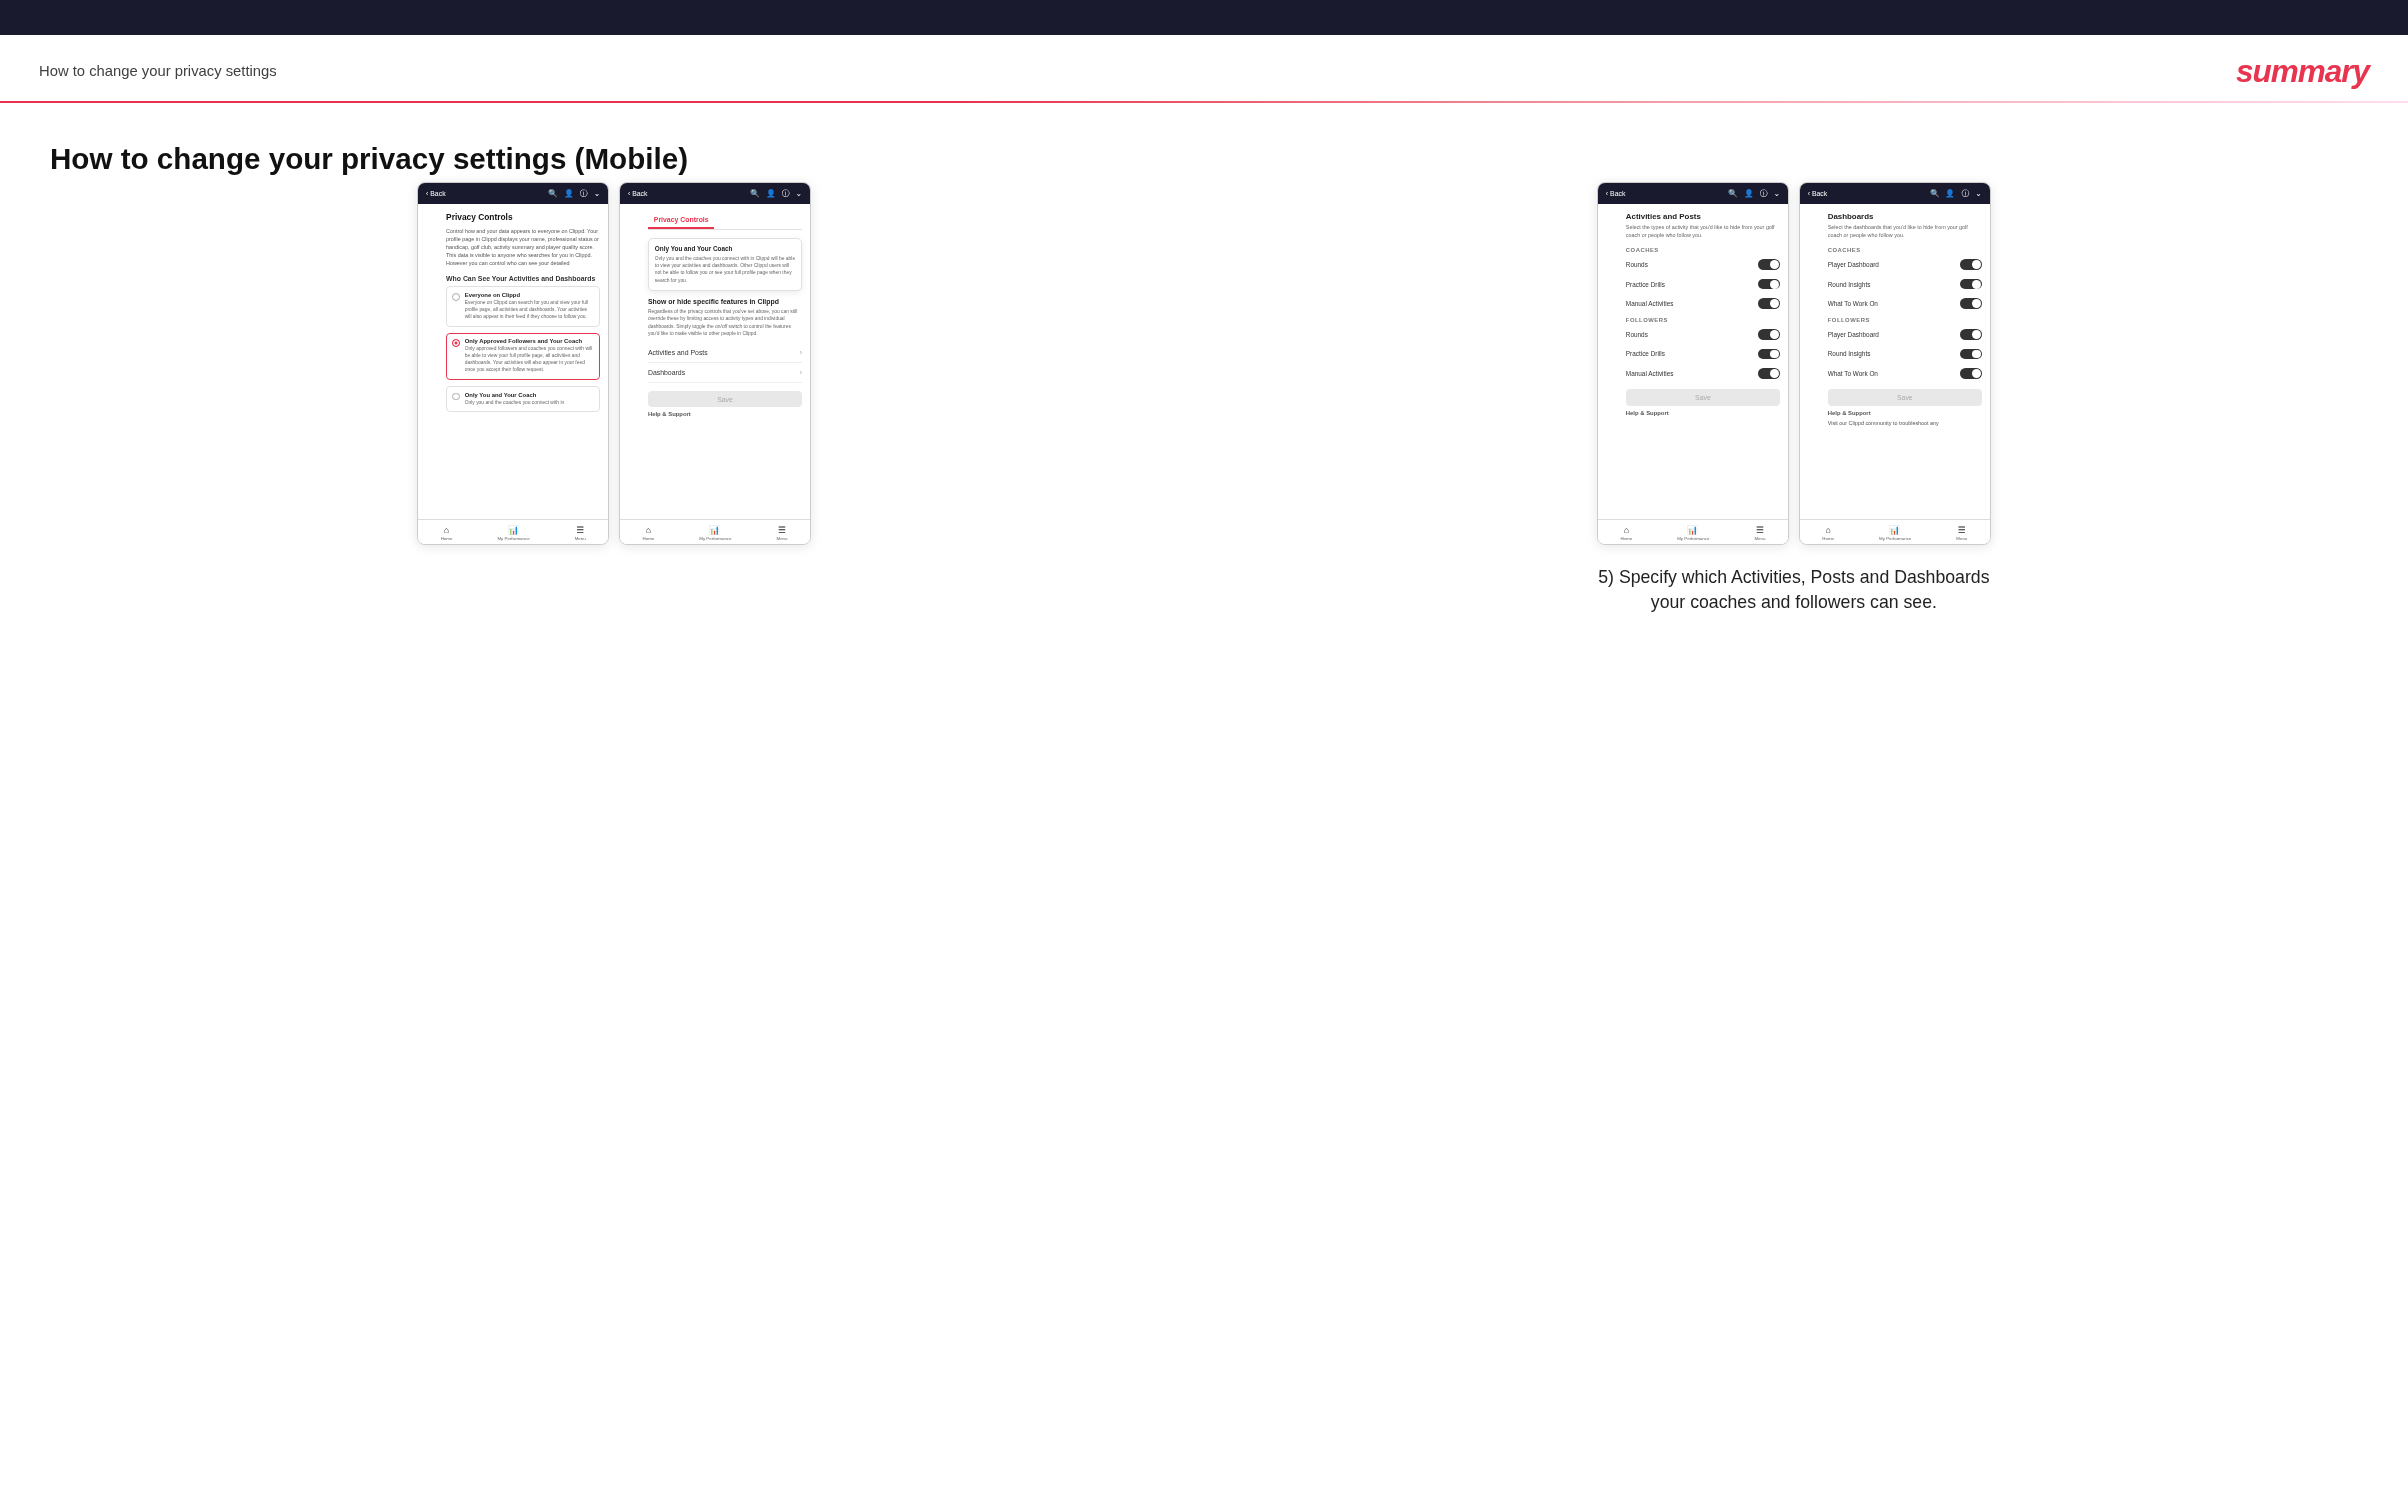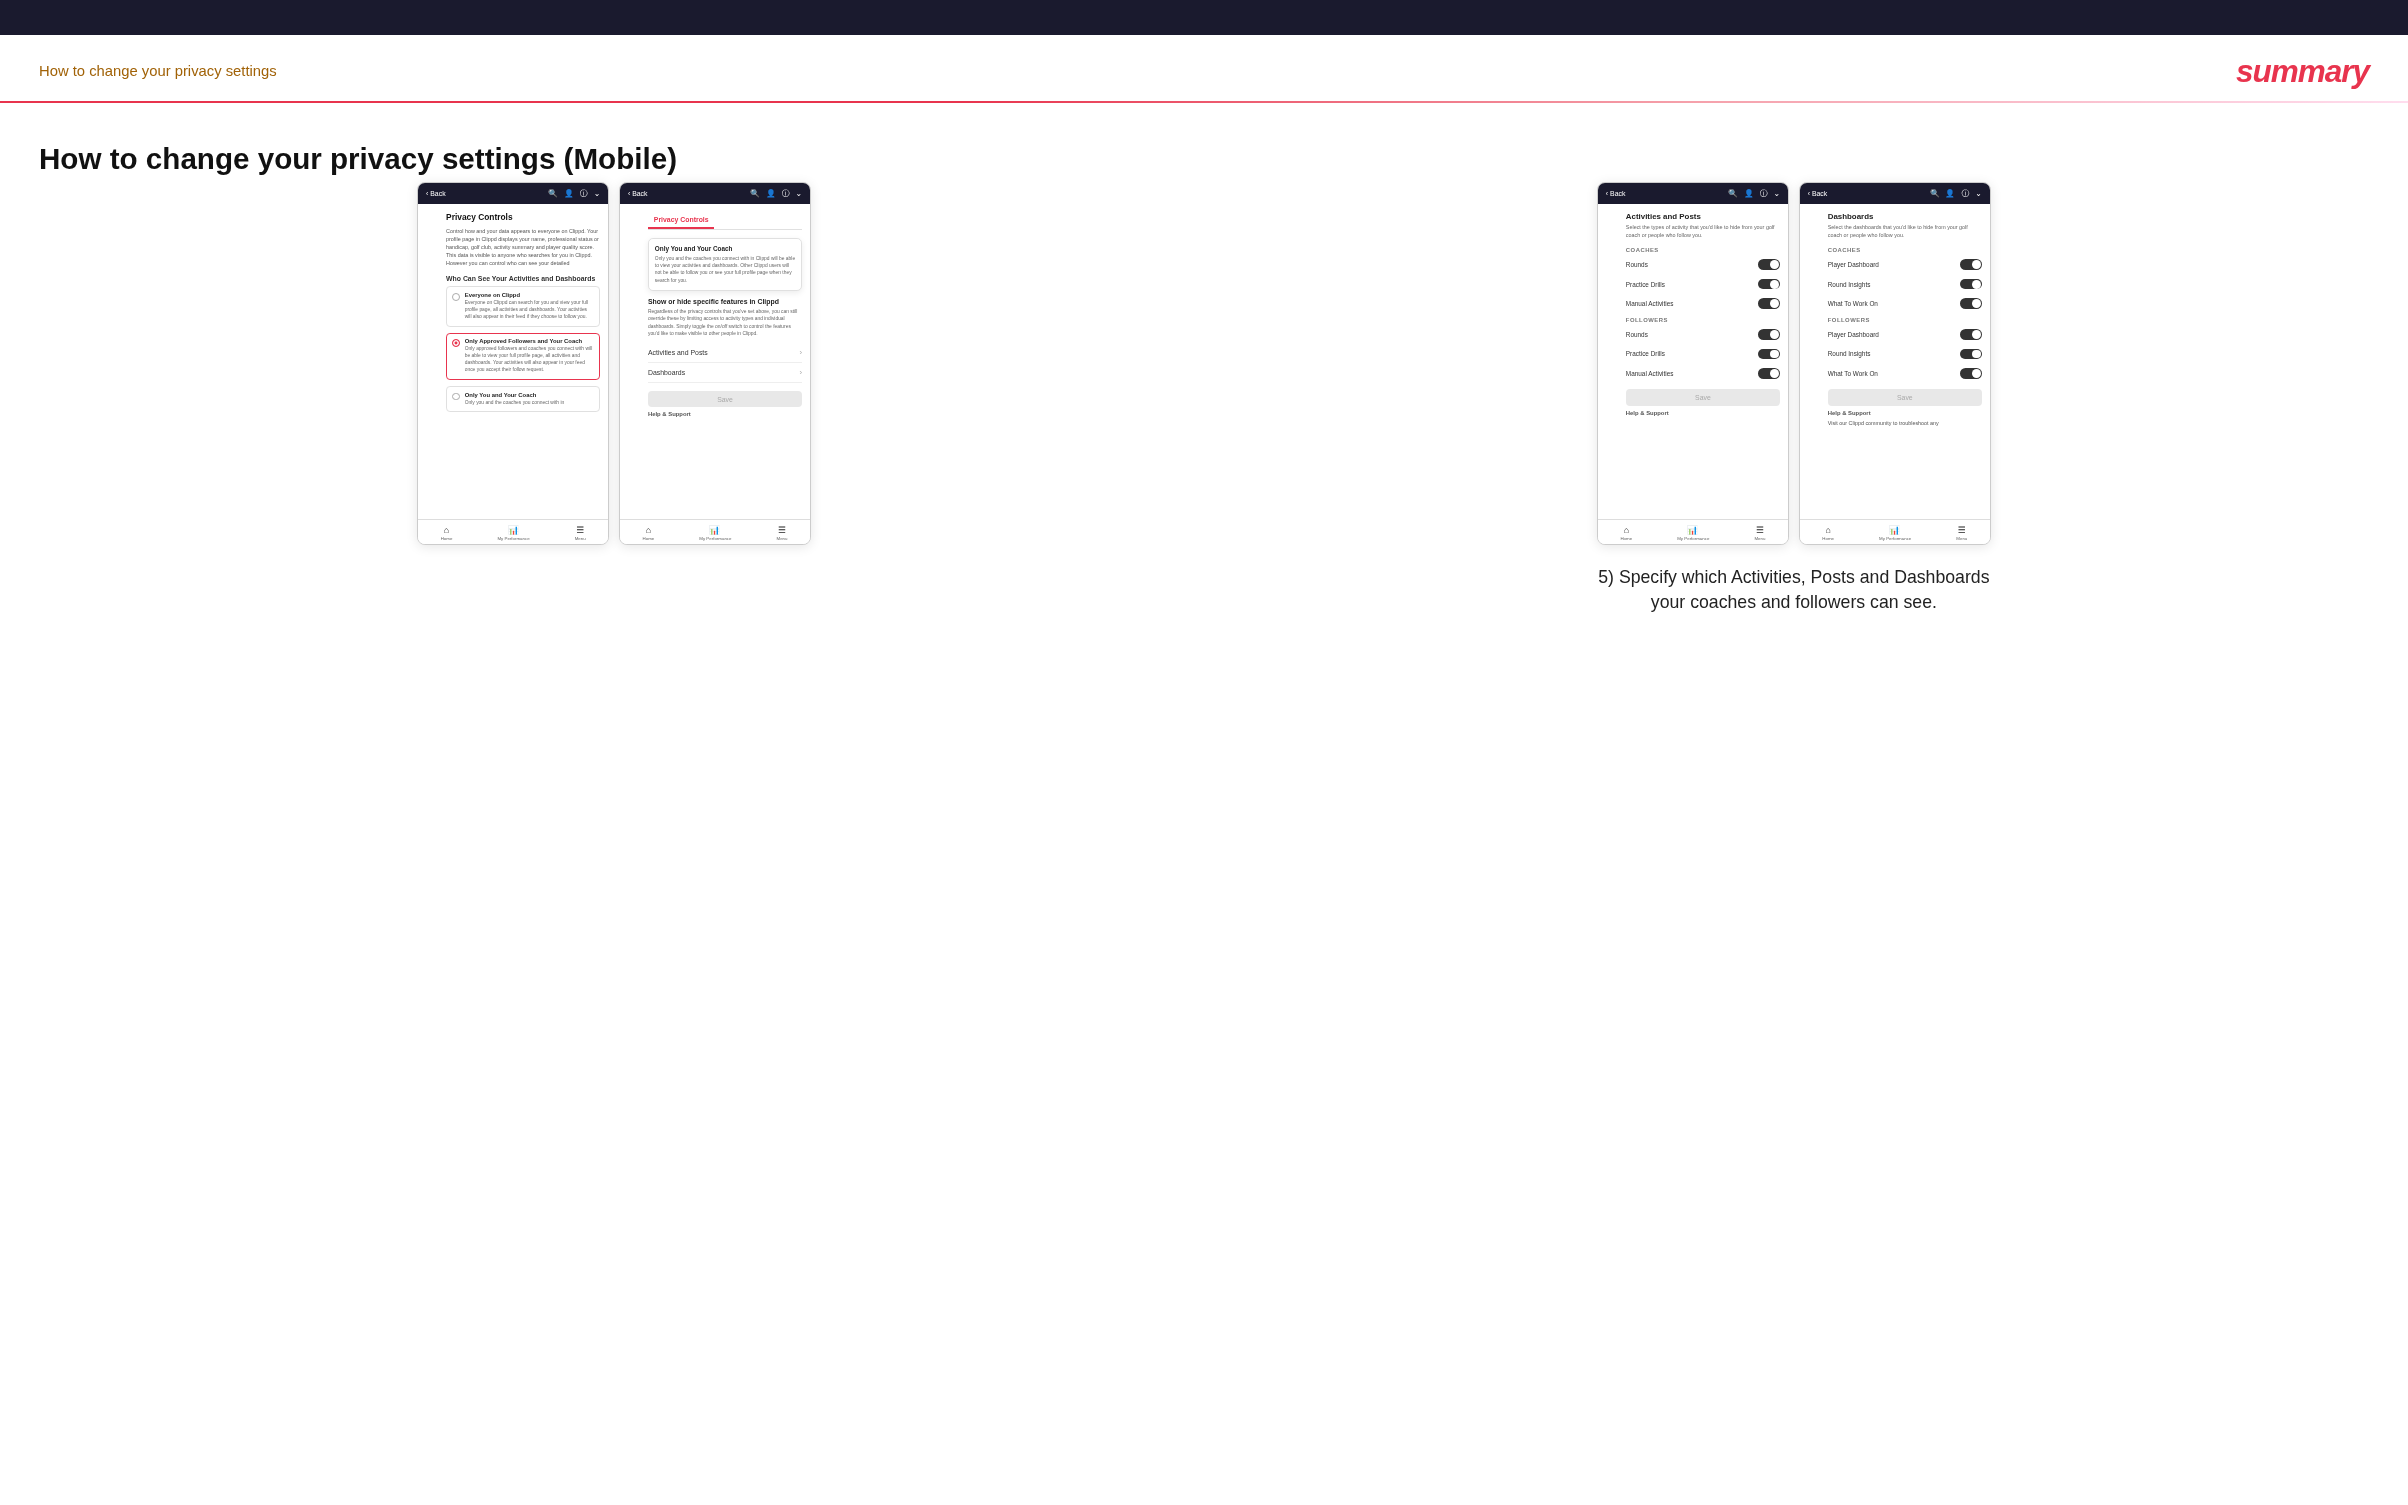--- a/index.html
+++ b/index.html
@@ -19,21 +19,21 @@
 
     
     .header {
       display: flex;
       align-items: center;
       justify-content: space-between;
       padding: 17.7px 39px 11.8px 39px;
     }
     .header-title {
       font-size: 14.8px;
-      color: #a16207;
+      color: #404040;
     }
     .logo {
       font-size: 31.5px;
       font-weight: 700;
       color: #e8344e;
       font-style: italic;
       letter-spacing: -1px;
     }
 
     
@@ -46,20 +46,21 @@
     
     .main {
       padding: 0 39px 59px 39px;
     }
 
     .page-heading {
       font-size: 29.6px;
       font-weight: 800;
       color: #111;
       margin-bottom: 5.9px;
+      margin-left: 11px;
     }
     .page-subheading {
       font-size: 19.7px;
       color: #333;
       margin-bottom: 49px;
       font-weight: 400;
     }
 
     
     .screens-row {

